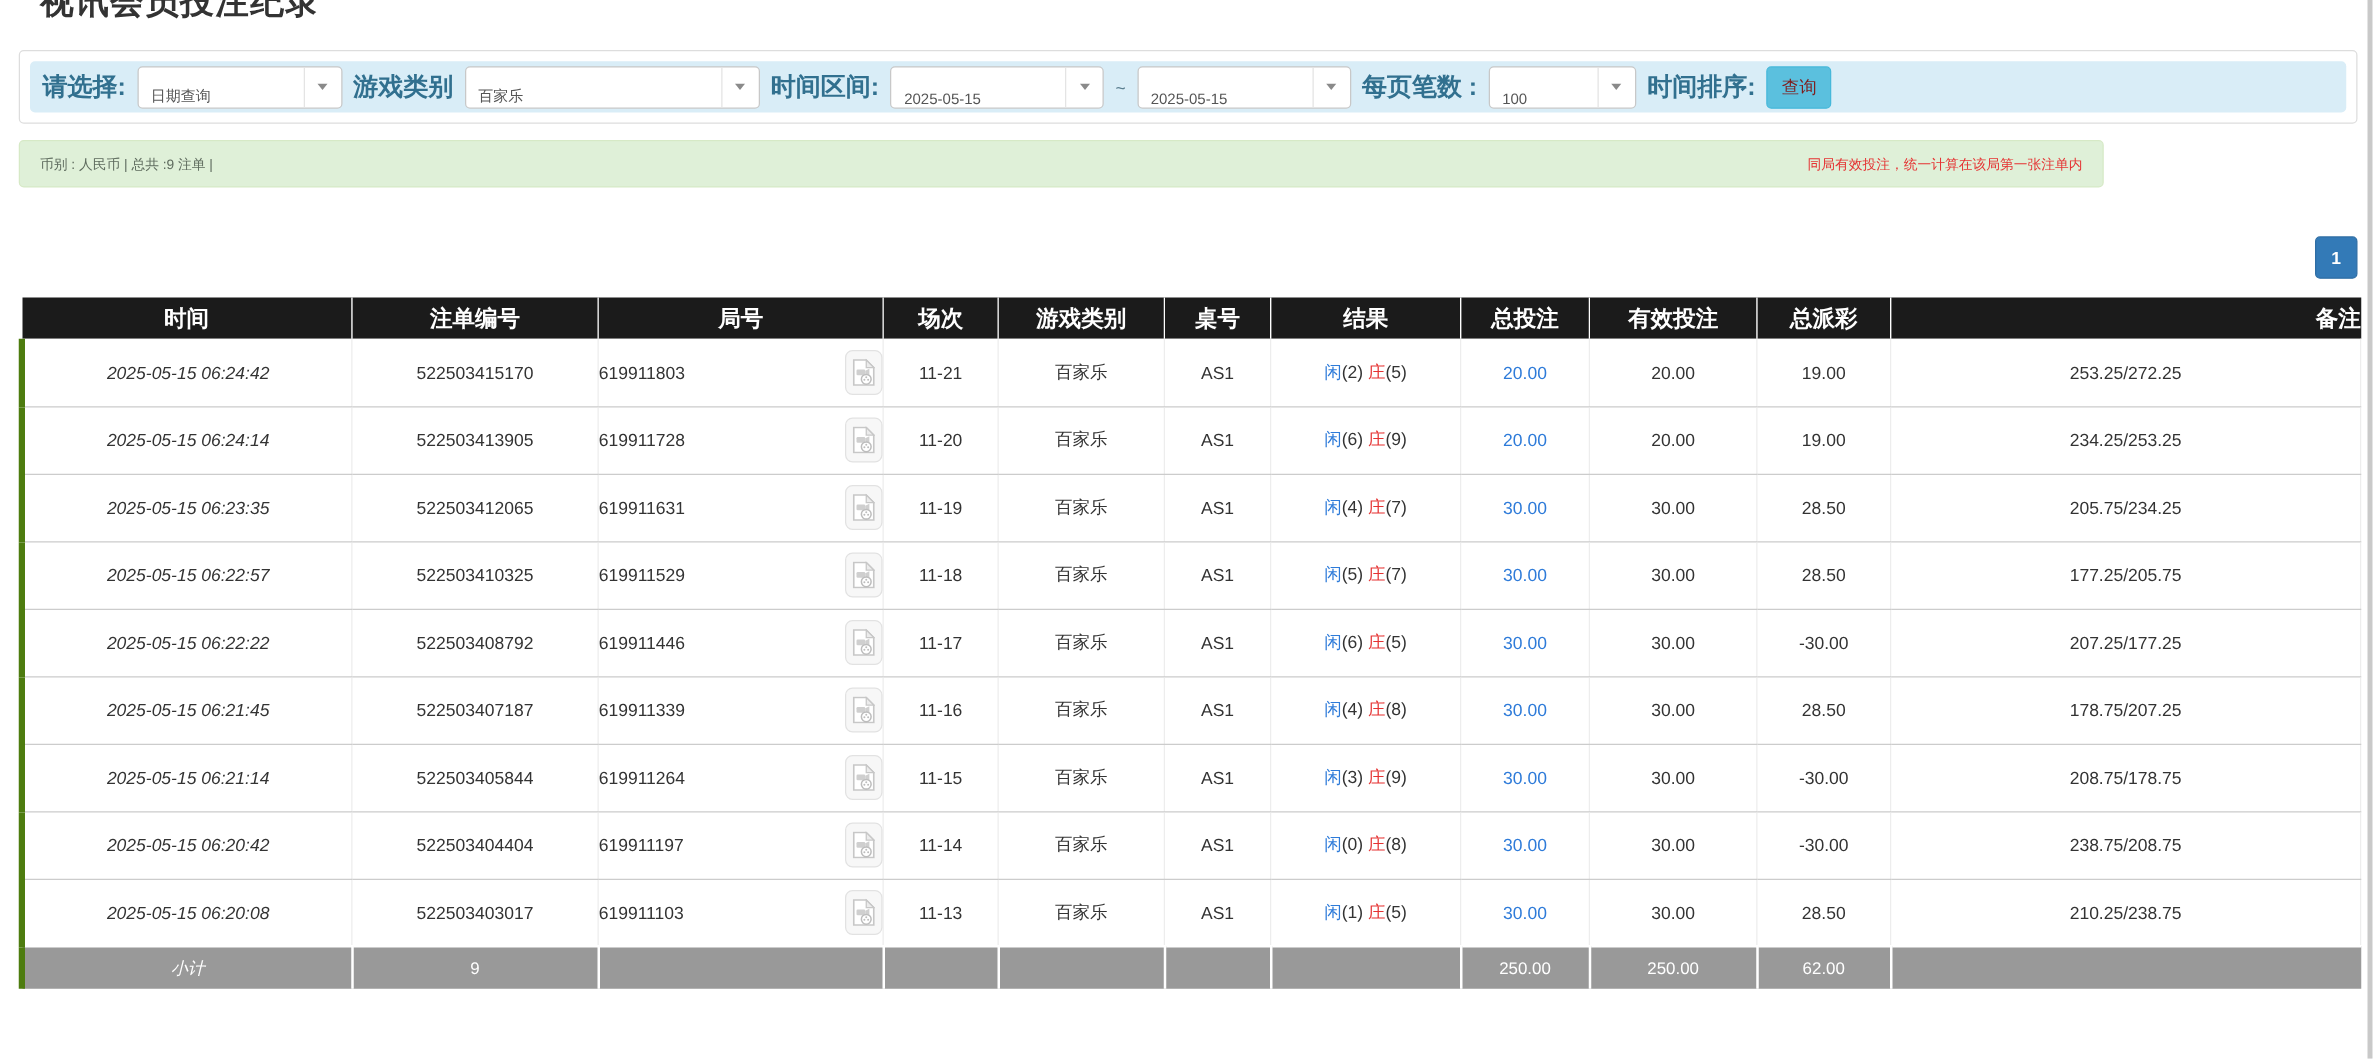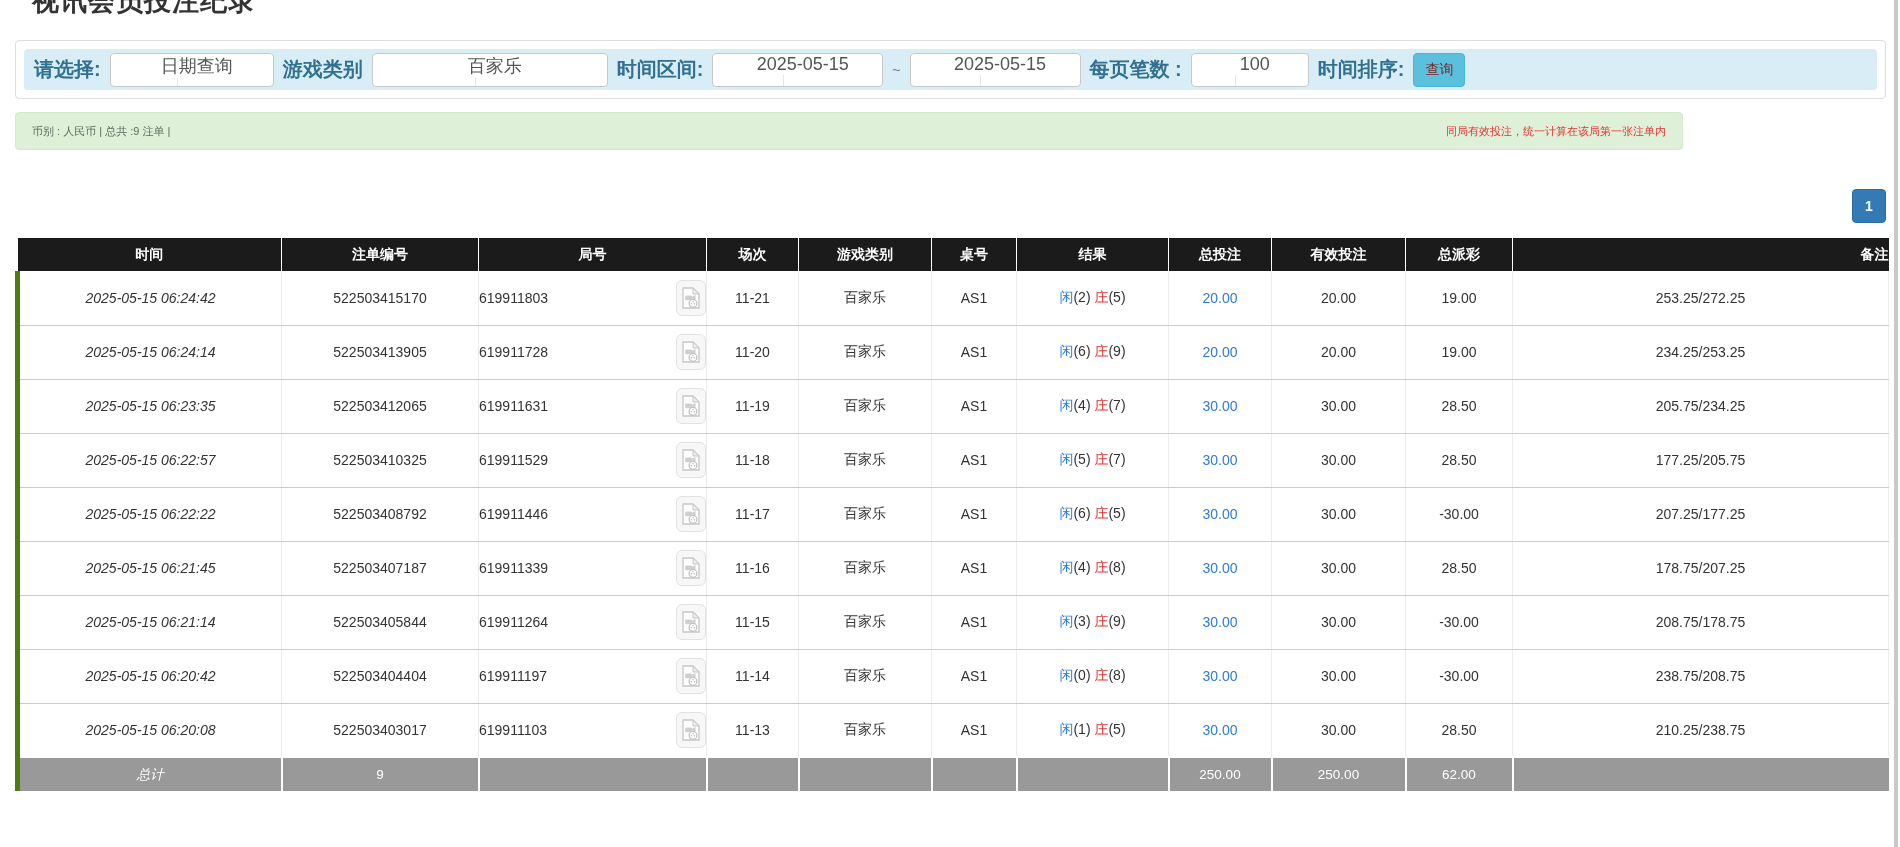--- a/index.html
+++ b/index.html
@@ -17,22 +17,22 @@
     margin:40px 14px 0 15px; width:1871px;
     border:1px solid #ddd; border-radius:4px; background:#fff; padding:8px;
   }
   .filter-bar{
     background:#d9edf7; border-radius:4px; height:41px;
     display:flex; align-items:center; padding:0 10px; gap:9px;
   }
   .flabel{ color:#31708f; font-weight:bold; font-size:20px; white-space:nowrap; }
   .combo{
     background:#fff; border:1px solid #c8c8c8; border-radius:4px; height:34px;
-    display:flex; align-items:center; justify-content:space-between;
-    font-size:18px; color:#555; overflow:hidden;flex-direction:column;
+    display:flex; align-items:flex-end; justify-content:space-between;
+    font-size:12px; color:#555; overflow:hidden;
   }
   .combo .val{ padding-left:10px; white-space:nowrap; }
   .combo .caret-zone{
     width:30px; height:100%; display:flex; align-items:center; justify-content:center;
     border-left:1px solid #e4e4e4; flex:0 0 30px;
   }
   .caret{ width:0; height:0; border-left:4px solid transparent; border-right:4px solid transparent; border-top:5px solid #8a8a8a; }
   .tilde{ color:#5b7f90; font-size:14px; }
   .search-btn{
     background:#5bc0de; color:#7f1d1d; border:1px solid #46b8da; border-radius:4px;
@@ -57,21 +57,21 @@
     color:#fff; font-size:14px; font-weight:bold; cursor:pointer;
     font-family:"Liberation Sans","DejaVu Sans",sans-serif;
   }
   
   table.records{
     margin:15px 14px 0 15px; width:1871px; border-collapse:collapse; table-layout:fixed;
     font-size:14px;
   }
   table.records th{
     background:#1b1b1b; color:#fff; font-weight:bold; height:33px; text-align:center;
-    border-right:1px solid #fff; font-size:14px;
+    border-right:1px solid #fff; font-size:18px;
   }
   table.records th:last-child{ border-right:none;text-align:right; }
   table.records tbody td{
     height:54px; text-align:center; color:#333;
     border-bottom:1px solid #ccc; border-right:1px solid #ededed; background:#fff;
   }
   table.records tbody td:first-child{ border-left:5px solid #4d7c0f;font-style:italic; }
   .round-wrap{ display:flex; align-items:center; justify-content:space-between; gap:7px; }
   .video-btn{
     width:30px; height:36px; background:#f7f7f7; border:1px solid #e2e2e2; border-radius:6px;
@@ -434,21 +434,21 @@
         <td>11-13</td>
         <td>百家乐</td>
         <td>AS1</td>
         <td><span class="blue">闲</span><span>(1) </span><span class="red">庄</span><span>(5)</span></td>
         <td><span class="blue link">30.00</span></td>
         <td>30.00</td>
         <td>28.50</td>
         <td>210.25/238.75</td>
       </tr>
       <tr class="sumrow">
-        <td>总计</td>
+        <td>小计</td>
         <td>9</td>
         <td></td>
         <td></td>
         <td></td>
         <td></td>
         <td></td>
         <td>250.00</td>
         <td>250.00</td>
         <td>62.00</td>
         <td></td>

